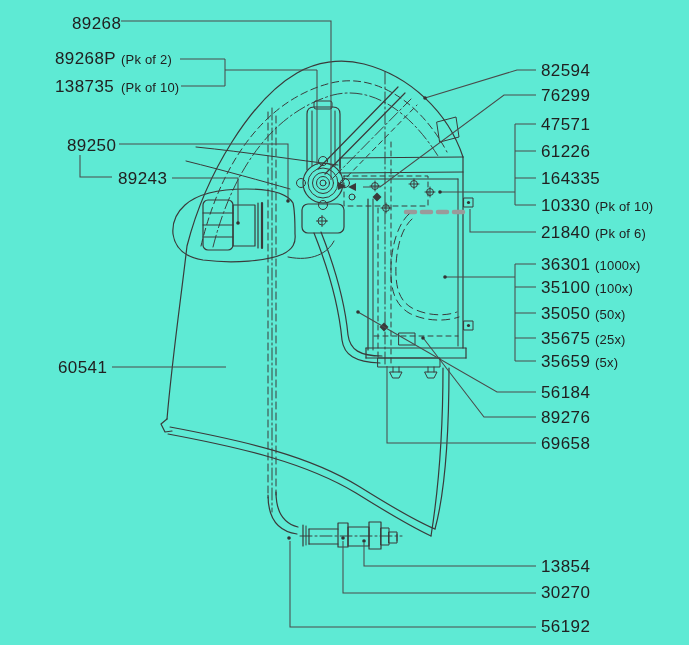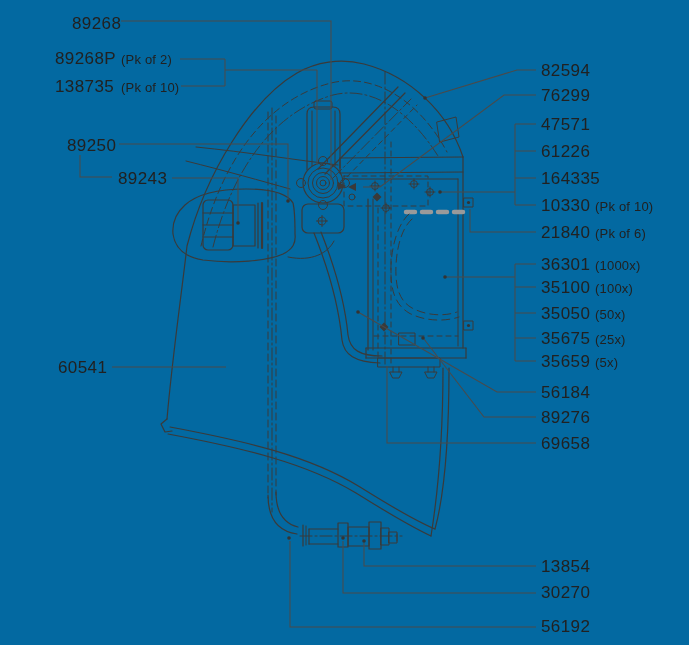--- a/index.html
+++ b/index.html
@@ -1,16 +1,16 @@
 <!DOCTYPE html>
 <html><head>
 <meta charset="utf-8">
 <style>
   html,body{margin:0;padding:0;background:#fff;}
-  .stage{position:relative;width:689px;height:645px;background:#0369a1;overflow:hidden;
+  .stage{position:relative;width:689px;height:645px;background:#5eead4;overflow:hidden;
          font-family:"Liberation Sans", sans-serif;}
   svg text{fill:#212121;}
   .pn{font-family:"Liberation Sans", sans-serif;font-size:17px;letter-spacing:0.4px;}
   .pq{font-family:"Liberation Sans", sans-serif;font-size:13px;letter-spacing:0.2px;}
   .art{stroke:#3a3a3a;fill:none;stroke-width:1.2;stroke-linecap:round;stroke-linejoin:round;}
   .thin{stroke-width:1;}
   .lead{stroke:#4a4a4a;fill:none;stroke-width:1.05;}
   .dot{fill:#333;stroke:none;}
   .dash{stroke-dasharray:7,4;stroke-width:1;}
   .dash2{stroke-dasharray:5,4;stroke-width:1;}

